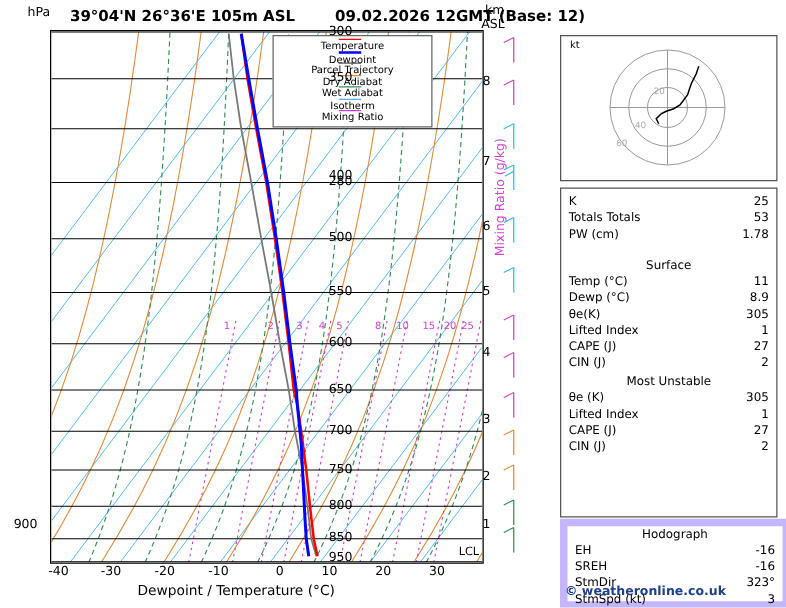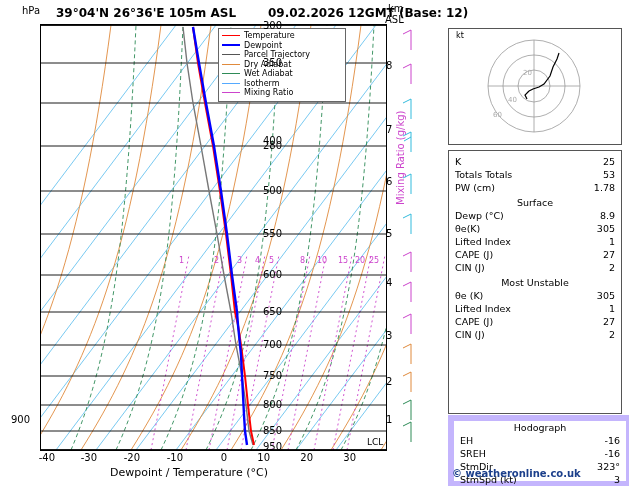--- a/index.html
+++ b/index.html
@@ -36,21 +36,21 @@
     transform:rotate(-90deg);transform-origin:left top;white-space:nowrap;}
 
   
   #legend{
     left:218px;top:28px;width:120px;
     border:1px solid #666;background:#fff;
     padding:2px 3px 3px 3px;
     font-size:8px;
     line-height:9.5px;
   }
-  .legend-row{display:flex;align-items:center;height:9.5px;}
+  .legend-row{display:flex;align-items:center;height:9.5px;flex-direction:column;}
   .legend-swatch{width:18px;height:0;border-top:1.6px solid #000;margin-right:4px;}
   .legend-label{white-space:nowrap;}
 
   
   #barb-col{left:398px;top:24px;width:26px;height:425px;}
 
   
   #hodo-box{left:448px;top:28px;width:172px;height:115px;border:1px solid #555;background:#fff;}
   #hodo-kt{left:456px;top:31px;font-size:8px;}
 
@@ -314,22 +314,26 @@
   </div>
   <div class="idx-row">
     <span class="k">Totals Totals</span>
     <span class="v">53</span>
   </div>
   <div class="idx-row">
     <span class="k">PW (cm)</span>
     <span class="v">1.78</span>
   </div>
 
-  <div class="sec-title" style="margin-top:2px;">Surface</div>
-
+  <div class="sec-title" style="margin-top:12px;">Surface</div>
+
+  <div class="idx-row">
+    <span class="k">Temp (°C)</span>
+    <span class="v">11</span>
+  </div>
   <div class="idx-row">
     <span class="k">Dewp (°C)</span>
     <span class="v">8.9</span>
   </div>
   <div class="idx-row">
     <span class="k">θe(K)</span>
     <span class="v">305</span>
   </div>
   <div class="idx-row">
     <span class="k">Lifted Index</span>

